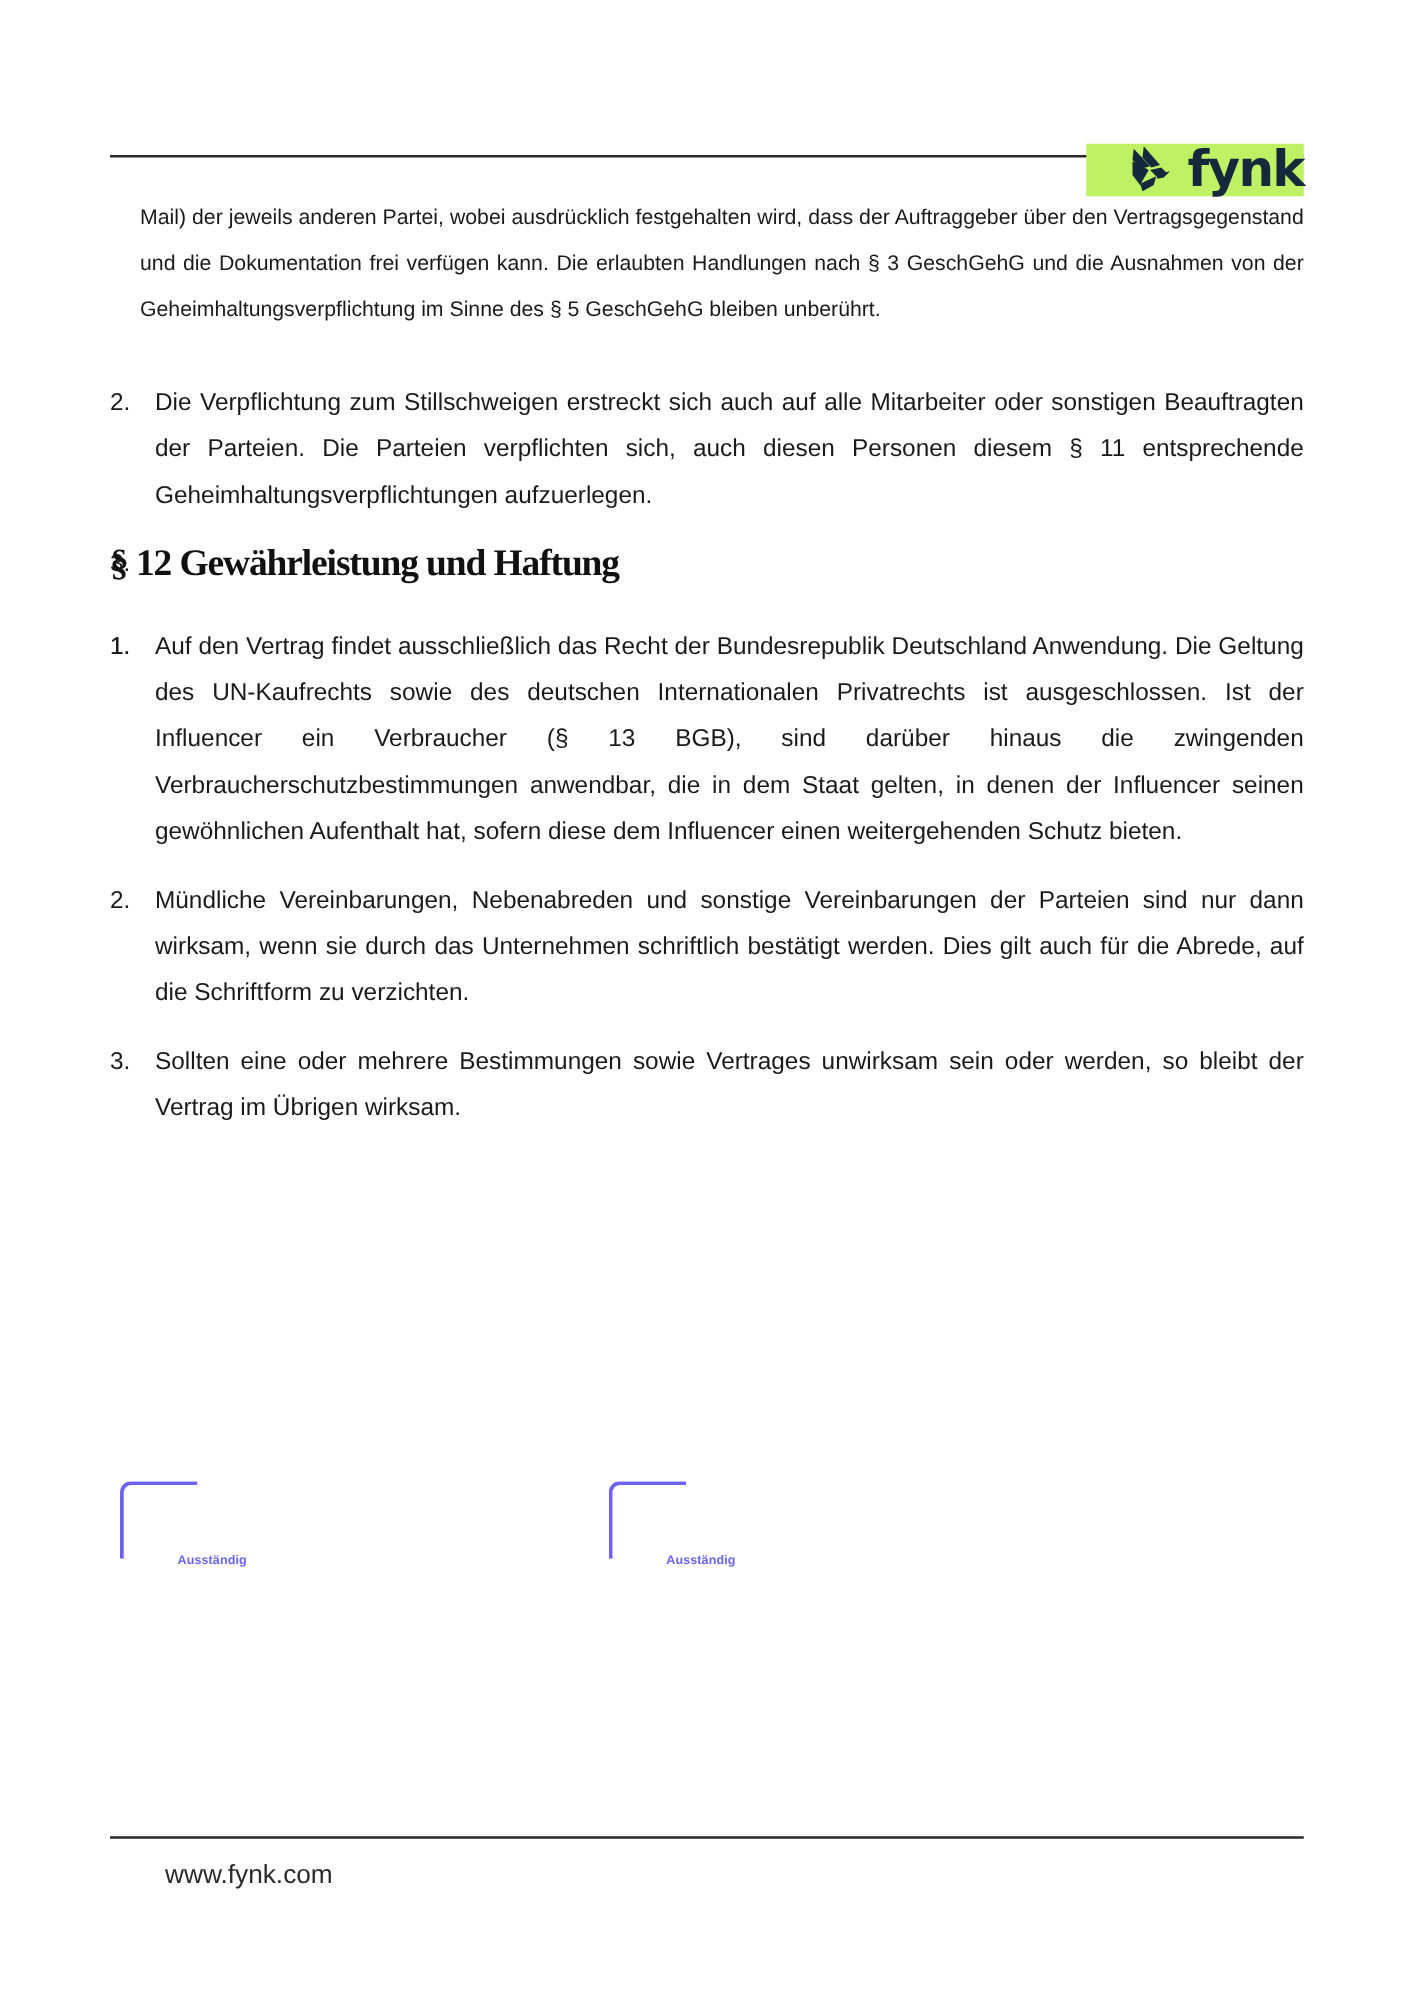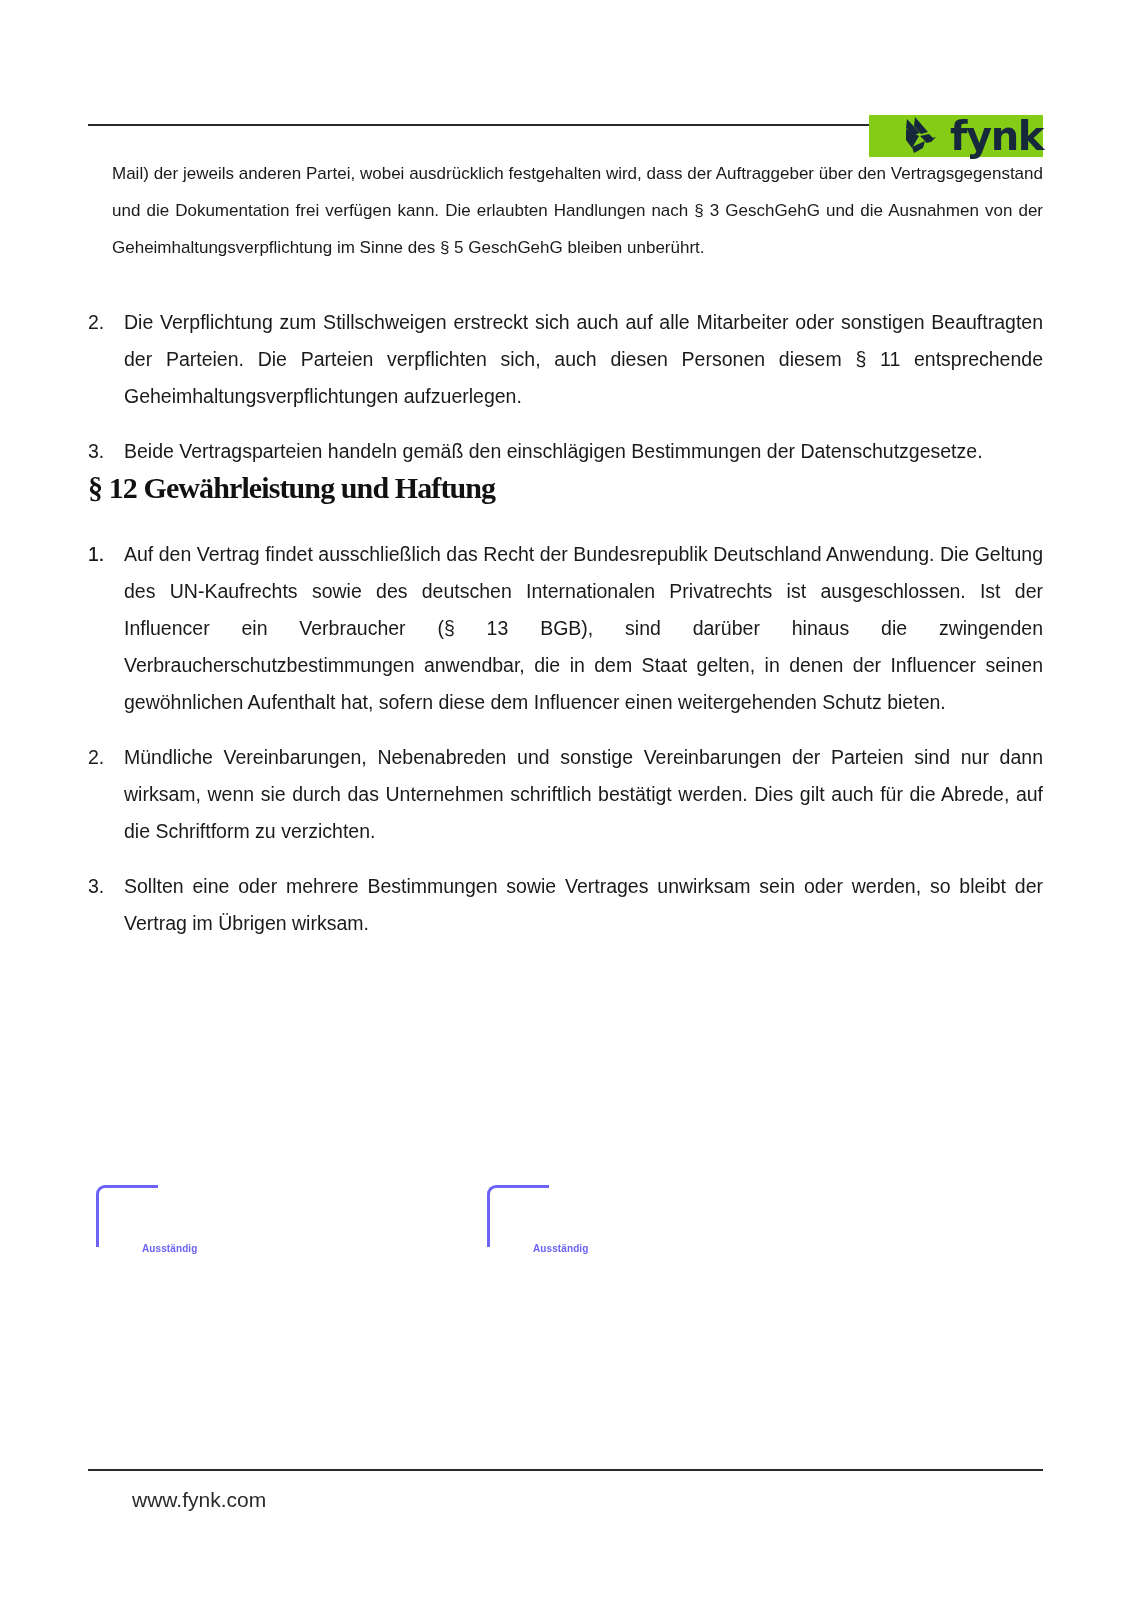--- a/index.html
+++ b/index.html
@@ -39,21 +39,21 @@
     position: absolute;
     left: 0;
     right: 0;
     top: 20px;
     height: 2px;
     background: #2a2a2a;
   }
   .logo {
     position: relative;
     z-index: 2;
-    background: #84cc16;
+    background: #bef264;
     padding-left: 26px;
     display: flex;
     align-items: center;
     gap: 9px;
   }
   .logo-mark {
     display: block;
     width: 46px;
     height: 42px;
   }
@@ -213,21 +213,20 @@
 
     <div class="block-gap-a"></div>
 
     <ol class="numlist">
       <li>
         <span class="marker">2.</span>
         <span>Die Verpflichtung zum Stillschweigen erstreckt sich auch auf alle Mitarbeiter oder sonstigen Beauftragten der Parteien. Die Parteien verpflichten sich, auch diesen Personen diesem § 11 entsprechende Geheimhaltungsverpflichtungen aufzuerlegen.</span>
       </li>
       <li>
         <span class="marker">3.</span>
-        <span>Beide Vertragsparteien handeln gemäß den einschlägigen Bestimmungen der Datenschutzgesetze.</span>
       </li>
     </ol>
 
     <h2 class="section-heading">§ 12 Gewährleistung und Haftung</h2>
 
     <ol class="numlist tight-list">
       <li>
         <span class="marker">1.</span>
       </li>
     </ol>

